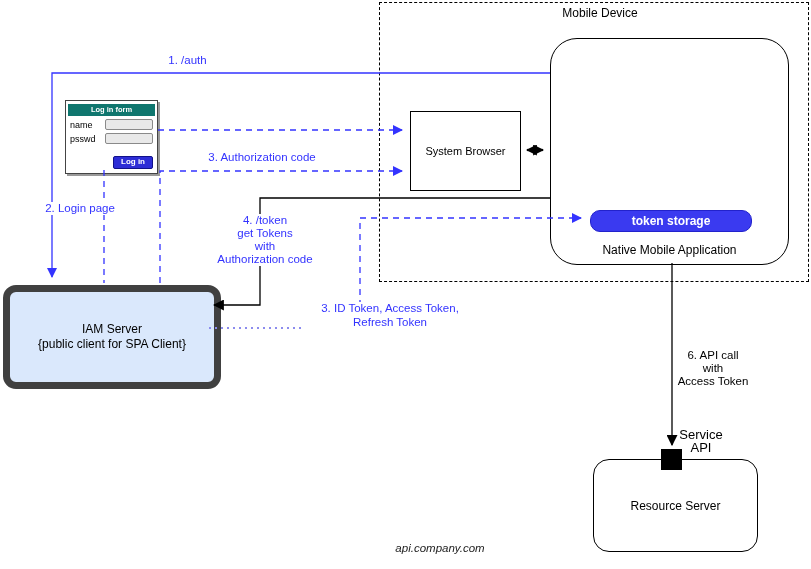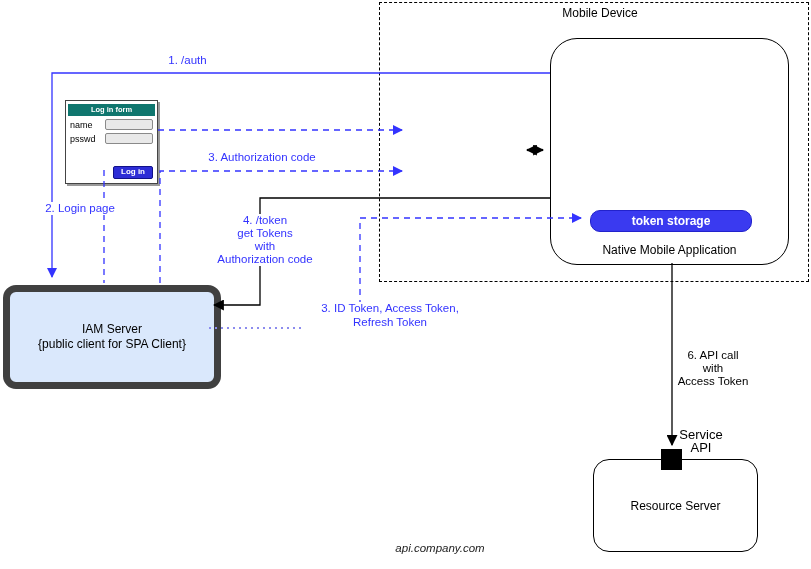--- a/index.html
+++ b/index.html
@@ -27,21 +27,21 @@
   .service-label{left:676px;top:428px;width:50px;text-align:center;font-size:13px;line-height:13px;}
   
   .login-form{left:65px;top:100px;width:91px;background:#fff;border:1px solid #444;
     box-shadow:2px 2px 0 #999;padding-bottom:4px;}
   .lf-titlebar{margin:3px 2px 0;height:12px;background:#0f766e;color:#fff;font-weight:bold;
     font-size:7.5px;line-height:12px;text-align:center;}
   .lf-row{margin:3px 4px 0;display:flex;justify-content:space-between;align-items:flex-end;
     font-size:9px;line-height:10px;}
   .lf-input{width:46px;height:9px;background:#e9e9e9;border:1px solid #8a8a8a;border-radius:2px;
     padding:0;font-size:8px;}
-  .lf-btnrow{margin:16px 4px 0;text-align:right;}
+  .lf-btnrow{margin:6px 4px 0;text-align:right;}
   .lf-button{width:40px;height:13px;background:#2d2dd6;border:1px solid #11118a;border-radius:2px;
     color:#fff;font-weight:bold;font-size:8px;line-height:10px;padding:0;
     font-family:"Liberation Sans", sans-serif;}
   
   .lbl{font-size:11.5px;line-height:13px;color:#3333ff;text-align:center;}
   .lbl-black{color:#000;}
   .mask{background:#fff;}
   .step1{left:145px;top:54px;width:85px;}
   .step2{left:42px;top:202px;width:76px;}
   .step3{left:208px;top:151px;width:108px;}
@@ -63,20 +63,23 @@
   <div class="abs md-label">Mobile Device</div>
 
   <div class="abs shape native-app">
     <div class="na-label">Native Mobile Application</div>
   </div>
 
   <div class="abs shape token-storage">
     <span>token storage</span>
   </div>
 
+  <div class="abs shape system-browser">
+    <span>System Browser</span>
+  </div>
 
   <div class="abs shape login-form">
     <div class="lf-titlebar">Log in form</div>
     <div class="lf-row">
       <span>name</span>
       <input class="lf-input" type="text" readonly="" value="" style="">
     </div>
     <div class="lf-row">
       <span>psswd</span>
       <input class="lf-input" type="text" readonly="" value="" style="">

